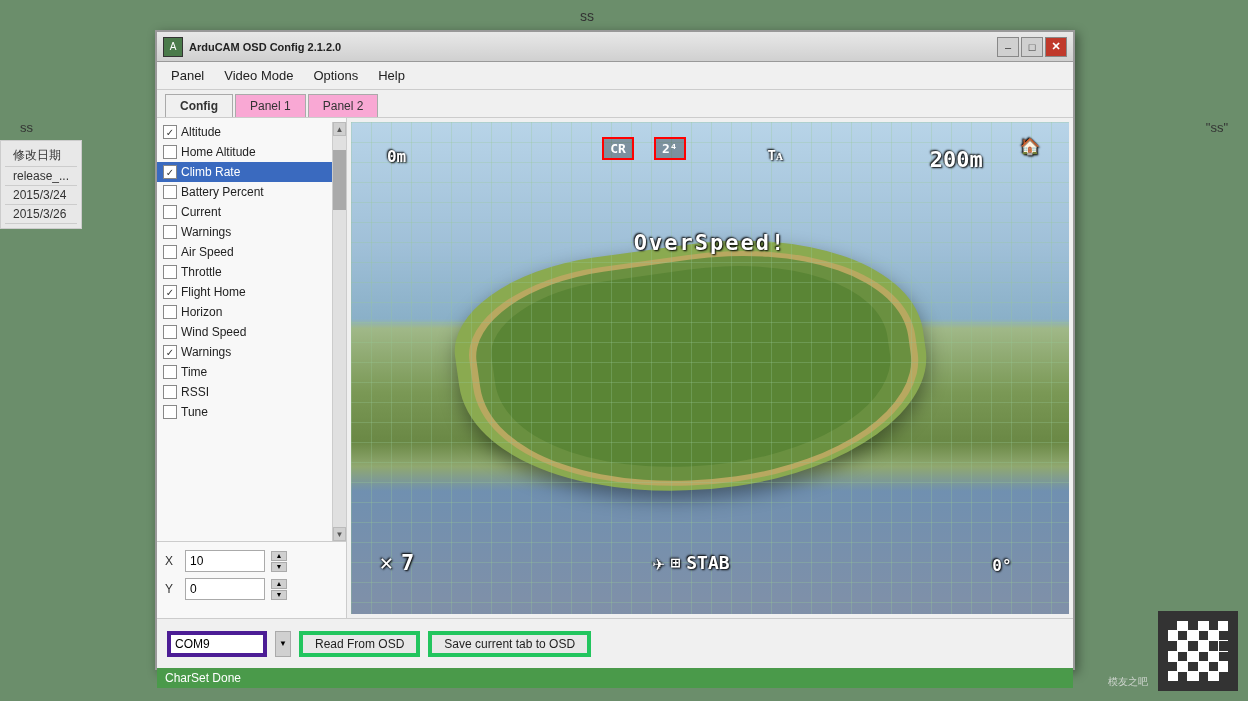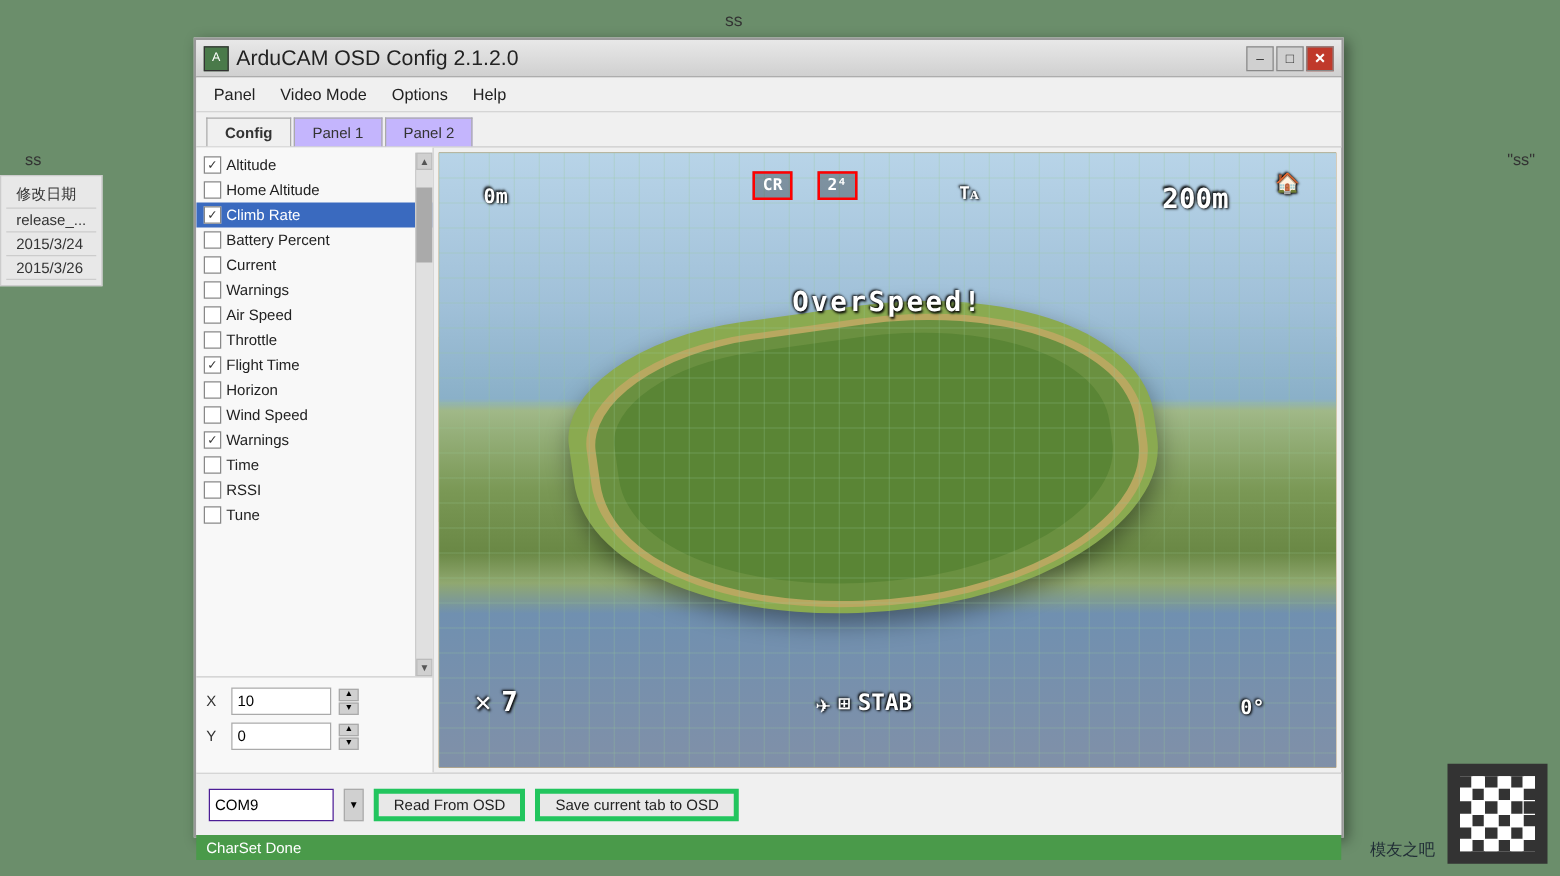--- a/index.html
+++ b/index.html
@@ -96,23 +96,23 @@
       background: #4a7a4a;
       border: 1px solid #333;
       display: flex;
       align-items: center;
       justify-content: center;
       font-size: 10px;
       color: white;
     }
 
     .title-text {
-      font-size: 17px;
+      font-size: 11px;
       color: #222;
-      font-weight: normal;
+      font-weight: bold;
     }
 
     .title-bar-buttons {
       display: flex;
       gap: 2px;
     }
 
     .title-btn {
       width: 22px;
       height: 20px;
@@ -158,21 +158,21 @@
       align-items: flex-end;
       padding: 0 8px;
       gap: 2px;
     }
 
     .tab {
       padding: 4px 14px;
       font-size: 12px;
       border: 1px solid #aaa;
       border-bottom: none;
-      background: #c4b5fd;
+      background: #f9a8d4;
       cursor: pointer;
       color: #333;
     }
 
     .tab.active {
       background: #f0f0f0;
       font-weight: bold;
     }
 
     
@@ -385,21 +385,21 @@
       border-top: 1px solid #ccc;
       display: flex;
       align-items: center;
       padding: 0 10px;
       gap: 8px;
     }
 
     .com-select {
       width: 100px;
       height: 26px;
-      border: 1px solid #4c1d95;
+      border: 4px solid #4c1d95;
       background: white;
       font-size: 12px;
       padding: 2px 4px;
     }
 
     .com-dropdown-arrow {
       width: 16px;
       height: 26px;
       background: #d0d0d0;
       border: 1px solid #aaa;
@@ -465,22 +465,22 @@
 
     .qr-cell.white {
       background: white;
     }
 
     
     .watermark {
       position: absolute;
       bottom: 12px;
       right: 100px;
-      color: #0f172a;
-      font-size: 13px;
+      color: #e5e5e5;
+      font-size: 10px;
       opacity: 0.8;
     }
   </style>
 </head>
 <body>
 
 <div class="desktop-bg">
 
   <div class="bg-text-ss-top">ss</div>
   <div class="bg-text-ss-left">ss</div>
@@ -554,21 +554,21 @@
         <div class="config-item">
           <div class="checkbox"></div>
           <span>Air Speed</span>
         </div>
         <div class="config-item">
           <div class="checkbox"></div>
           <span>Throttle</span>
         </div>
         <div class="config-item">
           <div class="checkbox checked">✓</div>
-          <span>Flight Time</span>
+          <span>Flight Home</span>
         </div>
         <div class="config-item">
           <div class="checkbox"></div>
           <span>Horizon</span>
         </div>
         <div class="config-item">
           <div class="checkbox"></div>
           <span>Wind Speed</span>
         </div>
         <div class="config-item">

